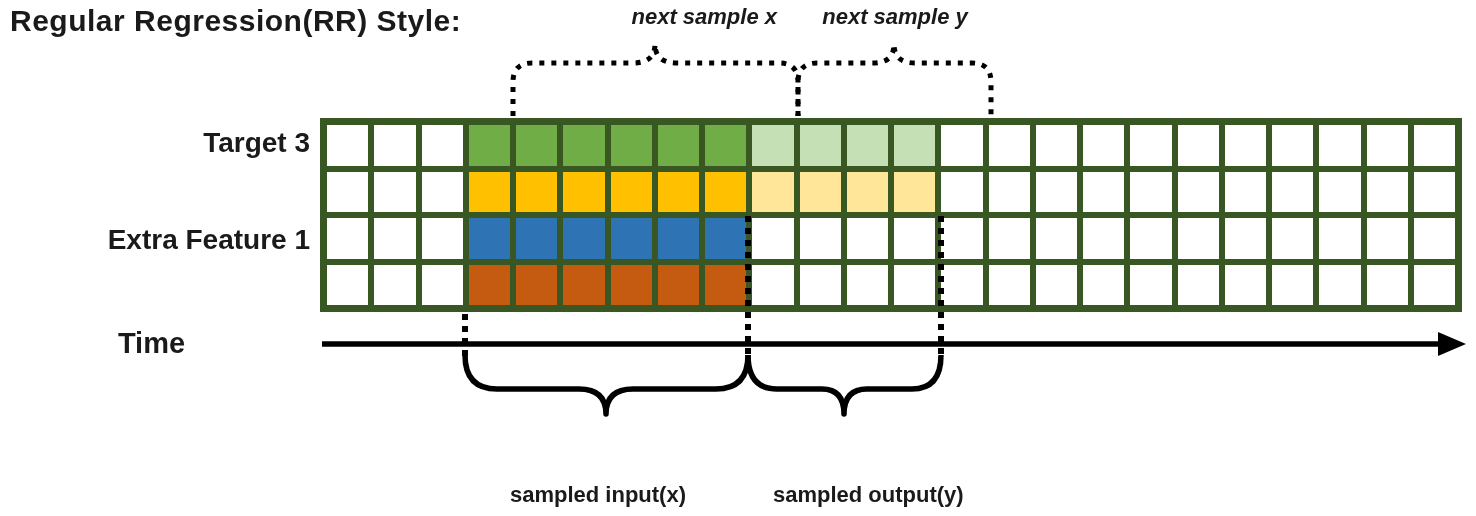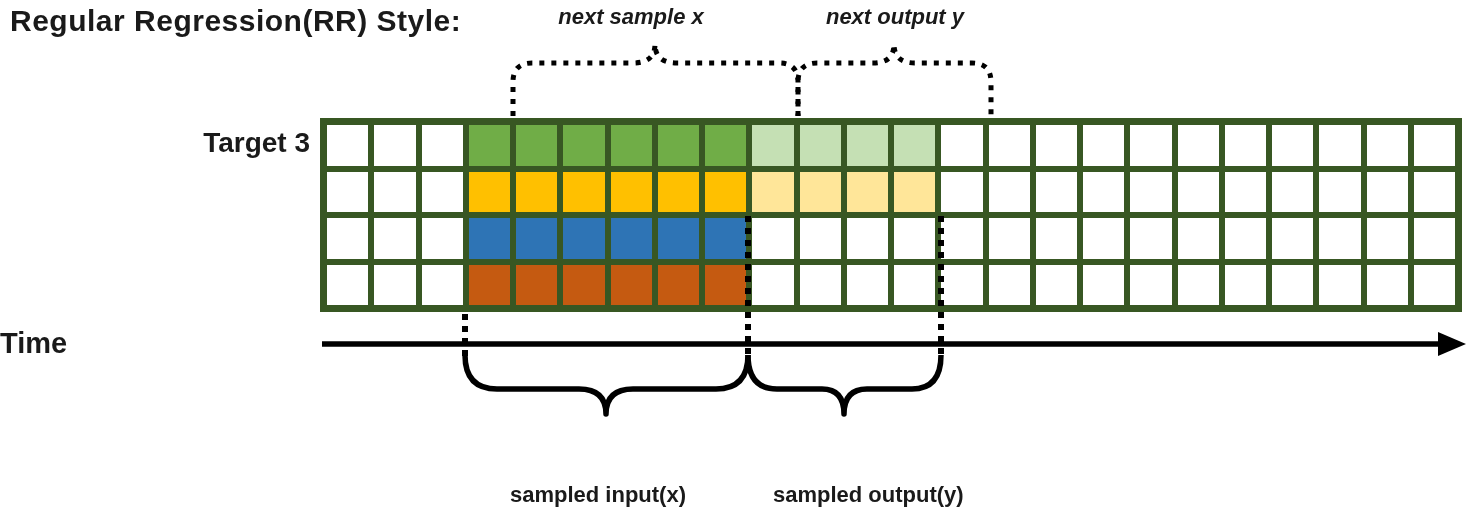--- a/index.html
+++ b/index.html
@@ -21,40 +21,40 @@
   }
   .next-label {
     position: absolute;
     top: 4px;
     width: 240px;
     text-align: center;
     font-size: 22px;
     font-style: italic;
     font-weight: bold;
   }
-  .next-x { left: 511px; }
+  .next-x { left: 537px; text-align: right; }
   .next-y { left: 775px; }
   .row-label {
     position: absolute;
     left: 0;
     width: 310px;
     text-align: right;
     font-size: 28px;
     font-weight: bold;
     line-height: 34px;
   }
   .rl0 { top: 126px; }
   .rl1 { top: 174px; }
   .rl2 { top: 223px; }
   .rl3 { top: 271px; }
   .time-label {
     position: absolute;
     left: 0; top: 327px;
     width: 303px;
-    text-align: left;
+    text-align: center;
     font-size: 29px;
     font-weight: bold;
   }
   #grid {
     position: absolute;
     left: 320px; top: 118px;
     width: 1142px; height: 194px;
     box-sizing: border-box;
     background: #385723;
     display: grid;
@@ -81,23 +81,24 @@
   .anno-output { left: 773px; }
 </style>
 </head>
 <body>
 
 <div class="canvas">
 
   <div class="title">Regular Regression(RR) Style:</div>
 
   <div class="next-label next-x">next sample x</div>
-  <div class="next-label next-y">next output y</div>
+  <div class="next-label next-y">next sample y</div>
 
   <div class="row-label rl0">Target 3</div>
+  <div class="row-label rl2">Extra Feature 1</div>
 
   <div id="grid" style="background: rgb(56, 87, 35); grid-template-columns: repeat(24, 1fr);">
       <div class="cell" style="background: rgb(255, 255, 255);"></div>
       <div class="cell" style="background: rgb(255, 255, 255);"></div>
       <div class="cell" style="background: rgb(255, 255, 255);"></div>
       <div class="cell" style="background: rgb(112, 173, 71);"></div>
       <div class="cell" style="background: rgb(112, 173, 71);"></div>
       <div class="cell" style="background: rgb(112, 173, 71);"></div>
       <div class="cell" style="background: rgb(112, 173, 71);"></div>
       <div class="cell" style="background: rgb(112, 173, 71);"></div>

